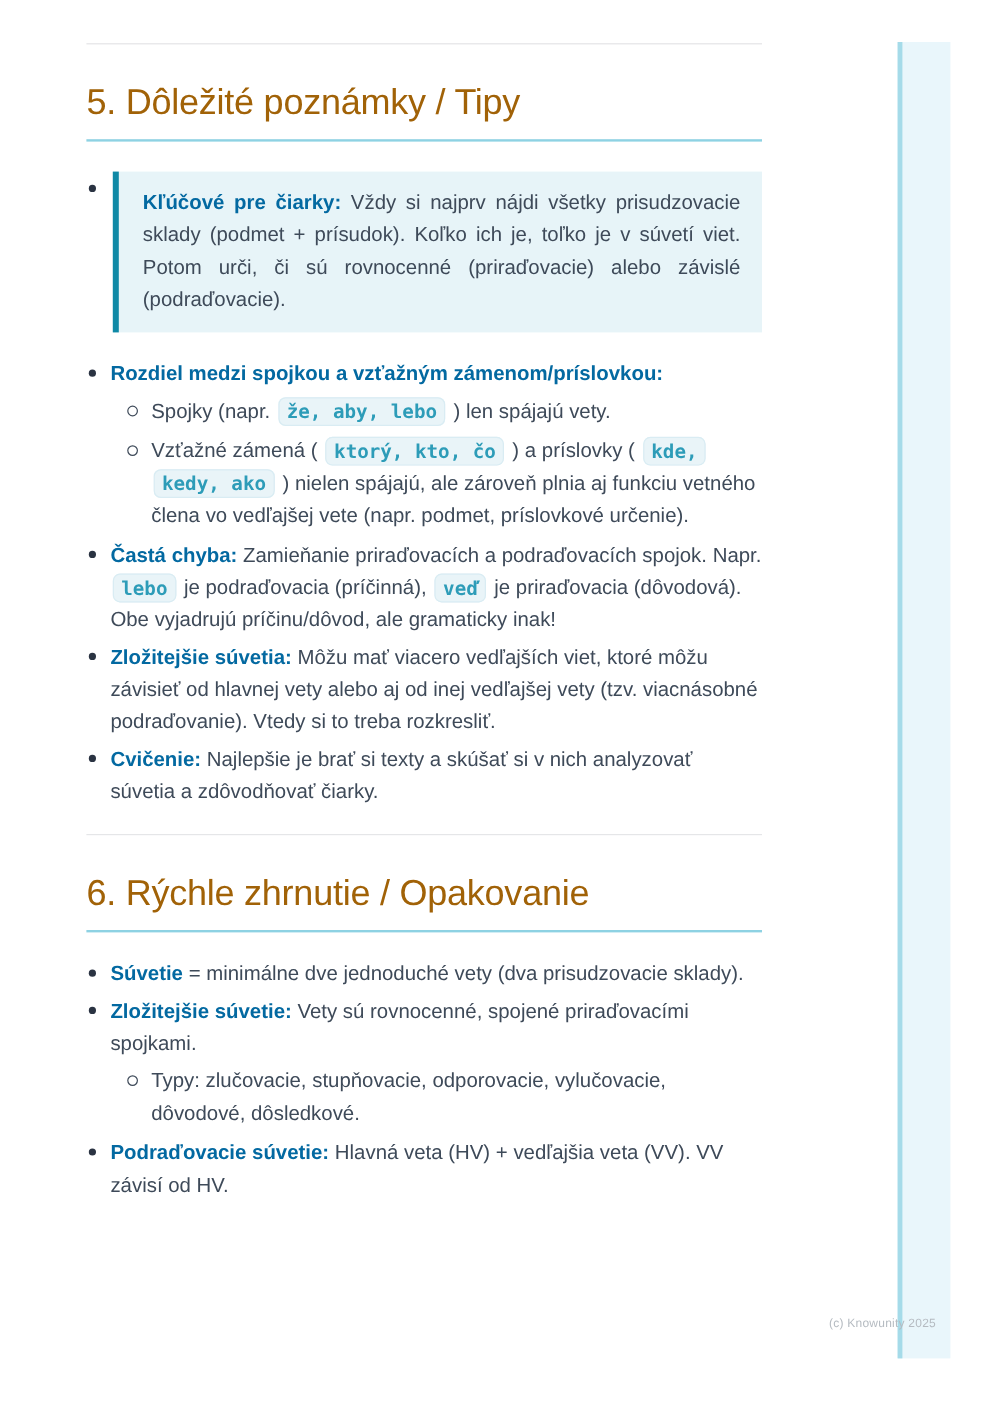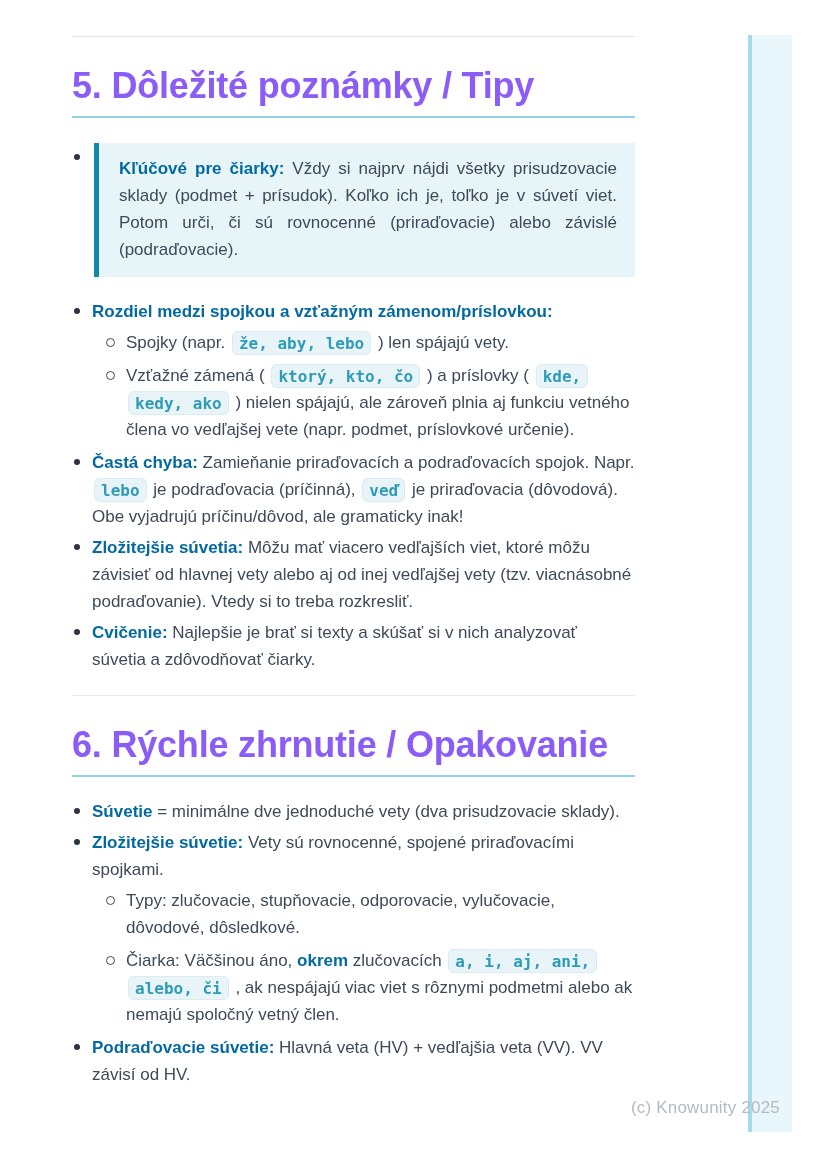--- a/index.html
+++ b/index.html
@@ -7,22 +7,22 @@
     width:828px;height:1171px;position:relative;background:#ffffff;
     font-family:"Liberation Sans",sans-serif;color:#3e4a59;overflow:hidden;
   }
   .side-strip{
     position:absolute;top:35px;right:36px;width:40px;height:1097px;
     background:#e9f6fb;border-left:4px solid #a5dbe9;z-index:0;
   }
   .content{position:absolute;left:72px;top:0;width:563px;z-index:1;}
   .top-divider{margin-top:36px;border-top:1px solid #e4e4e6;}
   h1{
-    margin:32px 0 0 0;font-size:36px;line-height:34px;font-weight:bold;
-    color:#8b5cf6;letter-spacing:-0.2px;
+    margin:32px 0 0 0;font-size:30px;line-height:34px;font-weight:normal;
+    color:#a16207;letter-spacing:-0.2px;
   }
   .h-underline{border-top:2px solid #8ed2e3;margin-top:13px;}
   .body-text,.main-list,.callout{font-size:17px;line-height:27px;}
   .callout-row{display:flex;margin-top:25px;}
   .bullet-col{flex:none;width:22px;position:relative;}
   .bullet-col .dot{
     position:absolute;left:2px;top:11px;width:6px;height:6px;border-radius:50%;
     background:#2a3342;
   }
   .callout{
@@ -44,21 +44,21 @@
   }
   .b{font-weight:bold;color:#0369a1;}
   .chip{
     font-family:"DejaVu Sans Mono",monospace;font-size:16px;font-weight:bold;
     color:#2d9cb8;background:#e9f4f8;border:1px solid #d9ecf3;border-radius:6px;
     padding:1.5px 6px;margin:0 2px;
     box-decoration-break:clone;-webkit-box-decoration-break:clone;white-space:normal;
   }
   .section-divider{border-top:1px solid #e5e6e8;margin-top:22px;}
   .footer{
-    position:absolute;top:1098px;right:48px;font-size:17px;color:#b5bbc1;
+    position:absolute;top:1098px;right:48px;font-size:10px;color:#b5bbc1;
     z-index:2;letter-spacing:0.2px;
   }
 </style>
 </head>
 <body>
 
 <div class="side-strip"></div>
 
 <div class="content">
   <div class="top-divider"></div>
@@ -103,21 +103,20 @@
     <div class="h-underline"></div>
 
     <ul class="main-list">
         <li>
           <div><span class="b">Súvetie</span><span> = minimálne dve jednoduché vety (dva prisudzovacie sklady).</span></div>
         </li>
         <li>
           <div><span class="b">Zložitejšie súvetie:</span><span> Vety sú rovnocenné, spojené priraďovacími spojkami.</span></div>
           <ul class="sub-list">
             <li><span>Typy: zlučovacie, stupňovacie, odporovacie, vylučovacie, dôvodové, dôsledkové.</span></li>
-            <li><span>Čiarka: Väčšinou áno, </span><span class="b">okrem</span><span> zlučovacích </span><span class="chip">a, i, aj, ani, alebo, či</span><span> , ak nespájajú viac viet s rôznymi podmetmi alebo ak nemajú spoločný vetný člen.</span></li>
           </ul>
         </li>
         <li>
           <div><span class="b">Podraďovacie súvetie:</span><span> Hlavná veta (HV) + vedľajšia veta (VV). VV závisí od HV.</span></div>
         </li>
       </ul>
   </section>
 </div>
 
 <div class="footer">(c) Knowunity 2025</div>

